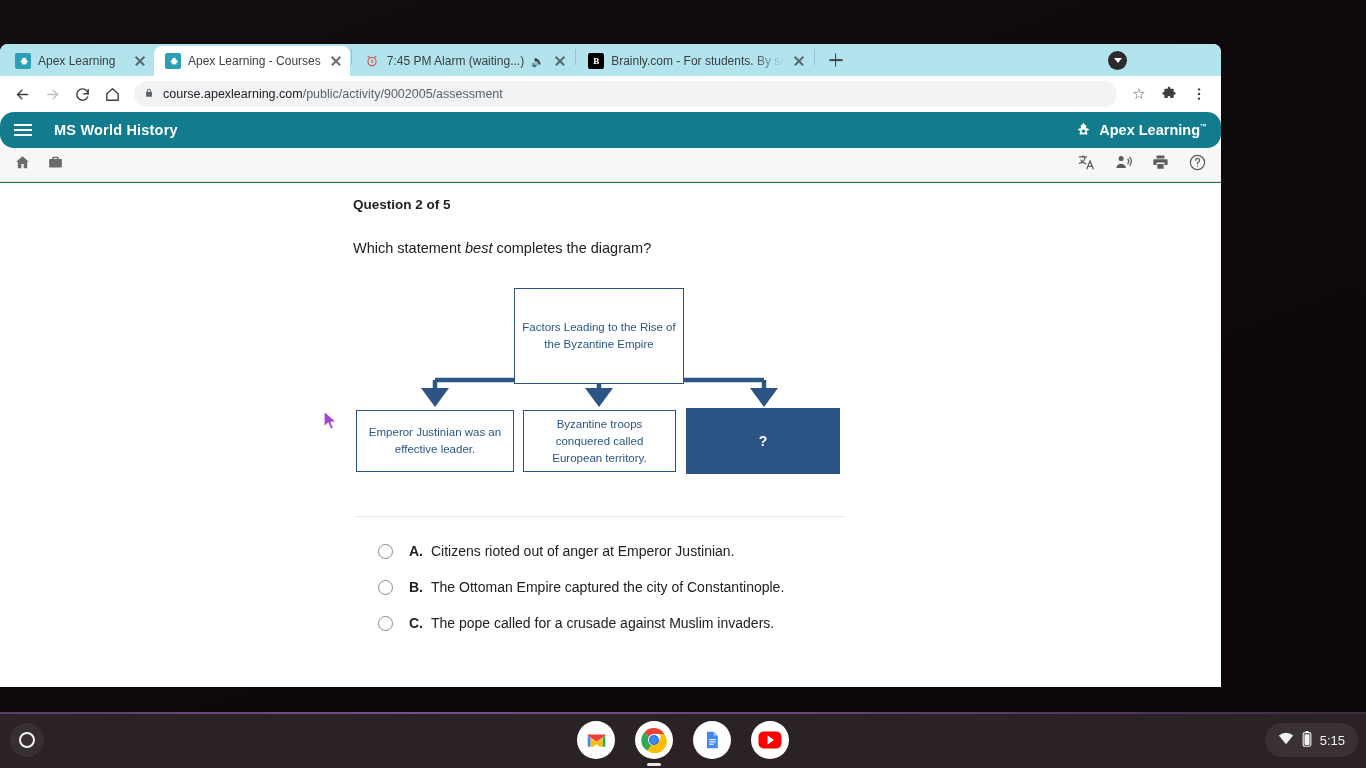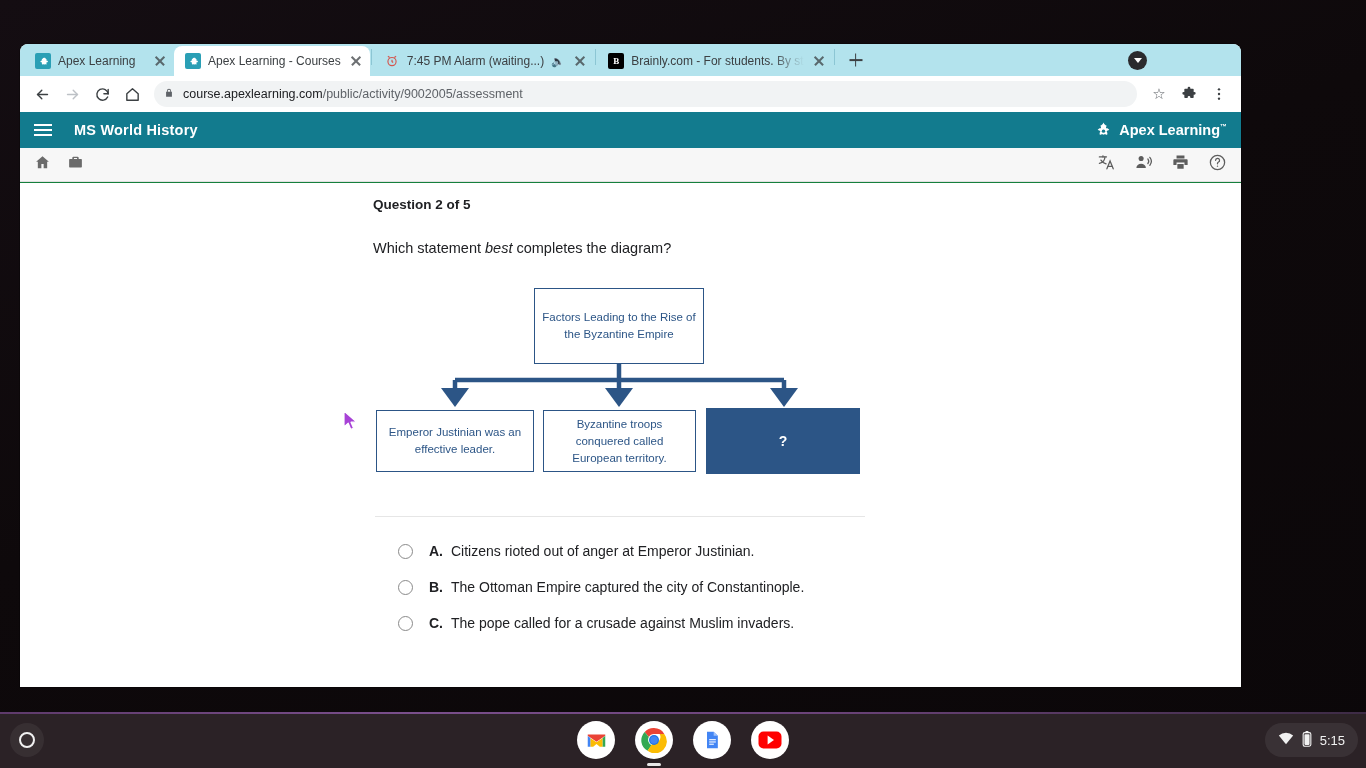--- a/index.html
+++ b/index.html
@@ -12,21 +12,21 @@
 
   
   #desktop {
     position: absolute; inset: 0;
     background: linear-gradient(160deg,#140d12 0%, #0e090b 45%, #0b0709 100%);
   }
 
   
   #browser {
     position: absolute;
-    left: 20px; top: 44px;
+    left: 0; top: 44px;
     width: 1221px; height: 643px;
     background: #ffffff;
     border-radius: 8px 8px 0 0;
     overflow: hidden;
     box-shadow: 0 0 0 1px rgba(0,0,0,.25);
   }
 
   
   #tabstrip {
     position: relative;
@@ -148,20 +148,21 @@
     overflow: hidden;
   }
 
   
   #apexheader {
     height: 36px;
     background: #127b8e;
     display: flex; align-items: center;
     padding: 0 14px;
     color: #fff;
+    border-radius: 14px;
   }
   #hamburger { width: 18px; margin-right: 22px; display:flex; flex-direction:column; gap:3px; }
   #hamburger i { display:block; height:2px; background:#fff; }
   #hamburger i:nth-child(1){ width:100%; }
   #hamburger i:nth-child(2){ width:100%; }
   #hamburger i:nth-child(3){ width:100%; }
   #coursetitle { font-size: 14.5px; font-weight: bold; letter-spacing:.2px; }
   #brand { margin-left:auto; display:flex; align-items:center; gap:6px; }
   #brandmark {
     width:20px;height:18px;
@@ -210,21 +211,21 @@
     position:absolute;
     border: 1.6px solid #2c5586;
     background:#fff;
     color:#2c5586;
     font-size: 11.5px;
     line-height: 17px;
     text-align:center;
     display:flex; align-items:center; justify-content:center;
     padding: 2px 6px;
   }
-  #dtop { left: 159px; top: 5px; width: 170px; height: 76px; }
+  #dtop { left: 159px; top: 5px; width: 170px; height: 96px; }
   #db1  { left: 1px;   top: 127px; width: 158px; height: 62px; }
   #db2  { left: 168px; top: 127px; width: 153px; height: 62px; }
   #db3  { left: 331px; top: 125px; width: 154px; height: 66px;
           background: #2c5586; color:#fff; font-weight:bold; font-size:14px;
           border-color:#2c5586; }
   #dsvg { position:absolute; left:0; top:0; width:500px; height:205px; }
 
   #divider { width: 490px; height:1px; background:#e6e6e6; margin: 28px 0 0 2px; }
 
   

